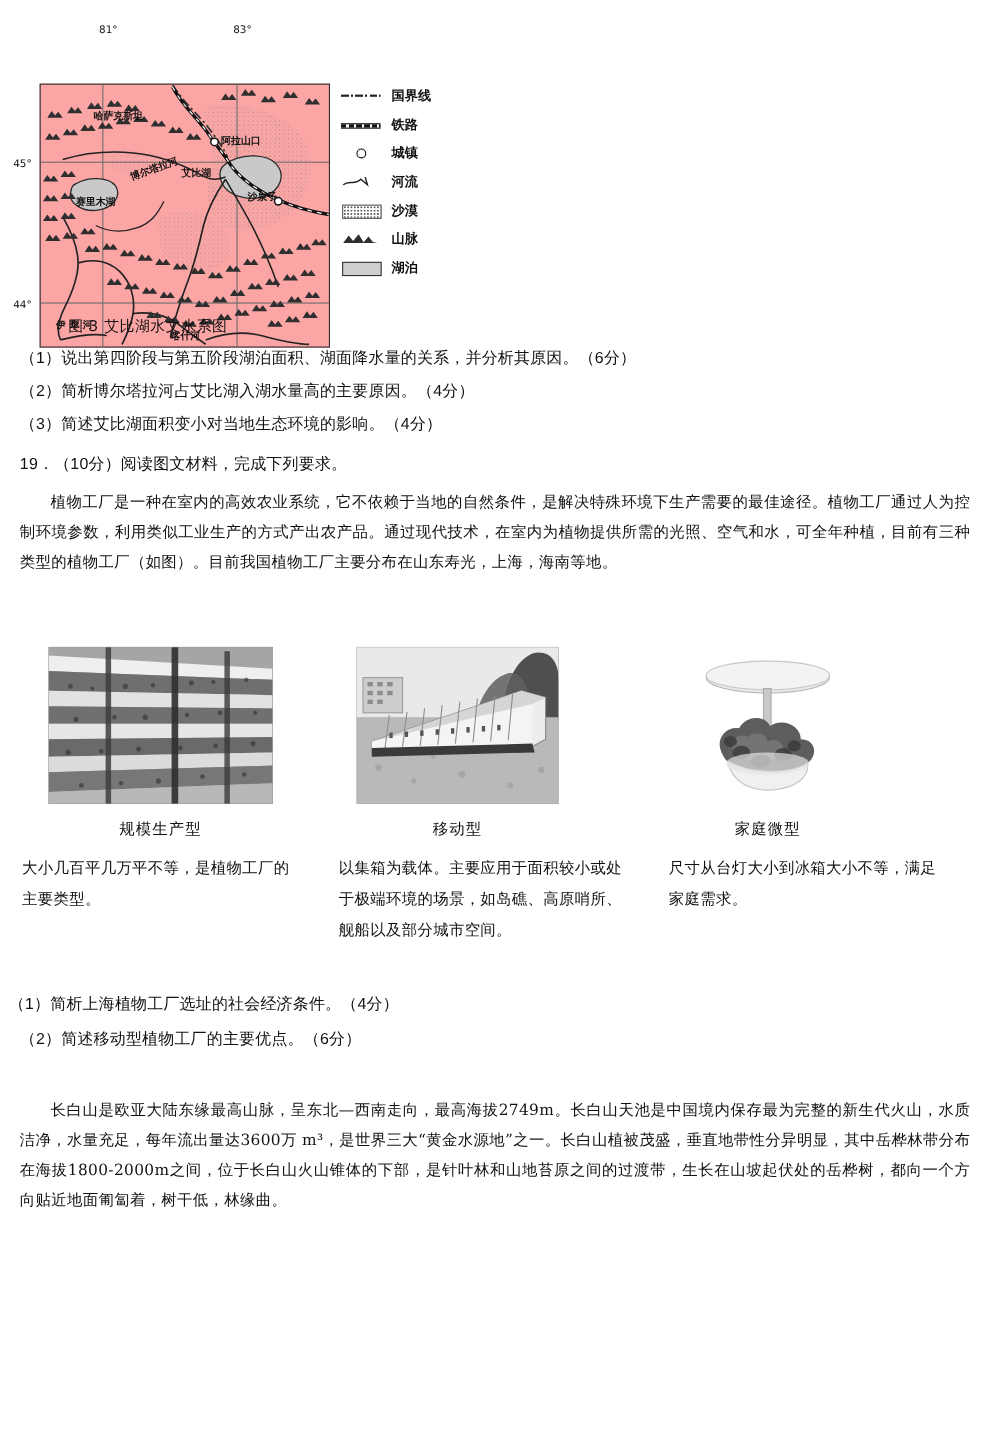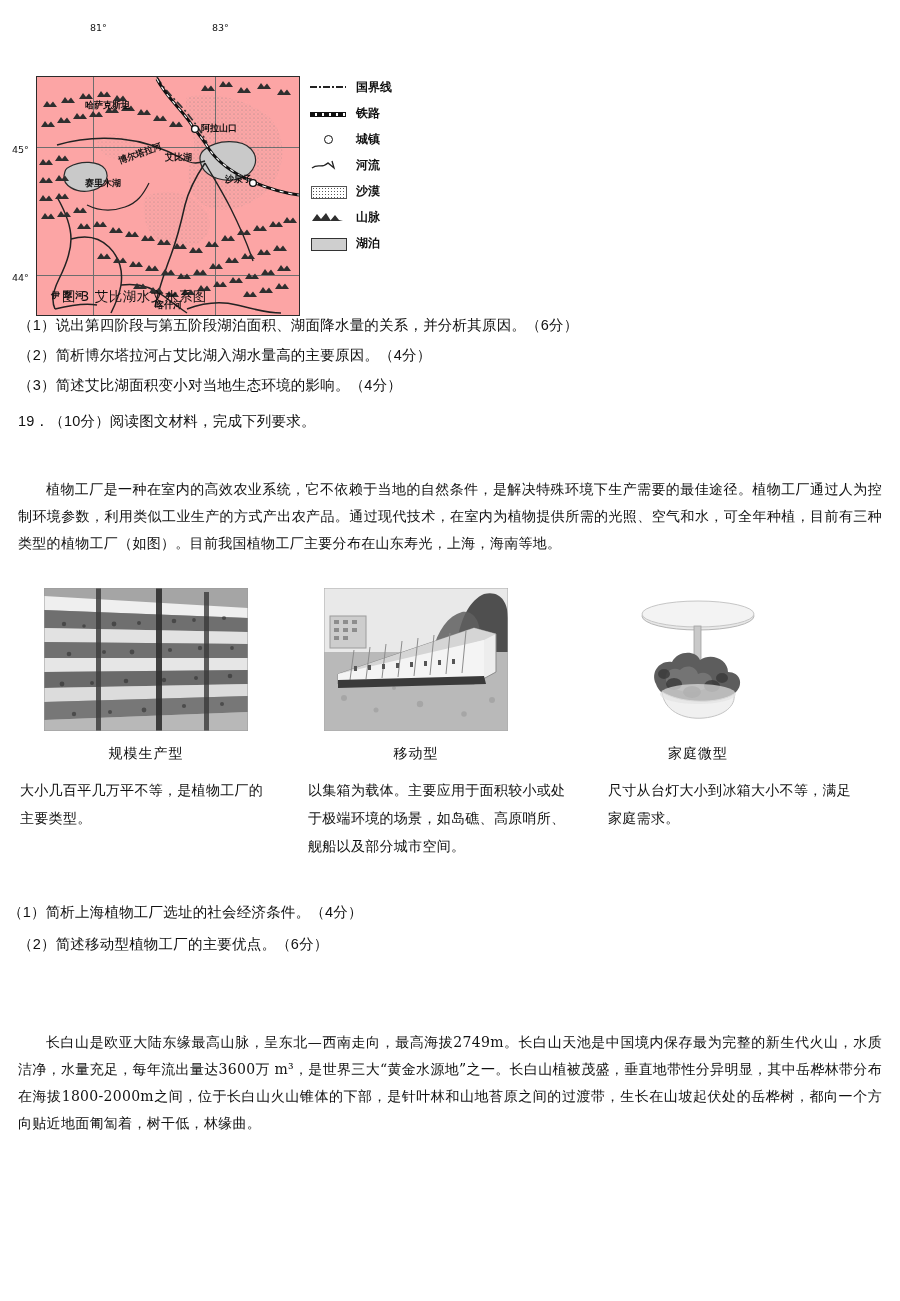--- a/index.html
+++ b/index.html
@@ -149,21 +149,21 @@
   }
   .para {
     position: absolute;
     font-size: 14px;
     font-family: "DejaVu Serif", serif;
     color: #111;
     line-height: 27px;
     letter-spacing: 0.3px;
     text-align: justify;
   }
-  .para.indent { text-indent: 28px; margin-top: 32px; }
+  .para.indent { text-indent: 28px; }
 
   
   .photo {
     position: absolute;
     background: #d8d8d8;
     overflow: hidden;
   }
   .photo svg { display: block; }
 
   .photo-caption {
@@ -315,21 +315,21 @@
         </g>
 
         <circle cx="158" cy="52" r="3.4" fill="#fff" stroke="#111" stroke-width="1.3"></circle>
         <circle cx="216" cy="106" r="3.4" fill="#fff" stroke="#111" stroke-width="1.3"></circle>
       </svg>
 
       <div class="map-name" style="left:48px;top:22px;">哈萨克斯坦</div>
       <div class="map-name" style="left:164px;top:45px;">阿拉山口</div>
       <div class="map-name" style="left:128px;top:74px;">艾比湖</div>
       <div class="map-name rot" style="left:82px;top:78px;">博尔塔拉河</div>
-      <div class="map-name" style="left:48px;top:100px;">赛里木湖</div>
+      <div class="map-name" style="left:32px;top:100px;">赛里木湖</div>
       <div class="map-name" style="left:188px;top:96px;">沙泉子</div>
       <div class="map-name" style="left:14px;top:212px;">伊   犁   河</div>
       <div class="map-name" style="left:118px;top:222px;">喀什河</div>
     </div>
 
     <div class="lat-label" style="left:-24px;top:84px;">45°</div>
     <div class="lat-label" style="left:-24px;top:212px;">44°</div>
 
     <div class="legend">
       <div class="legend-row">

